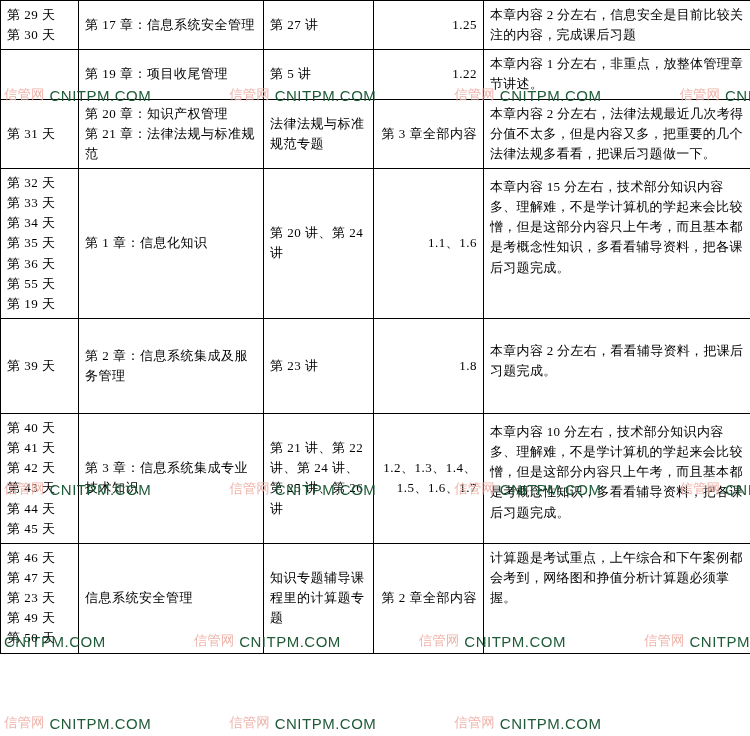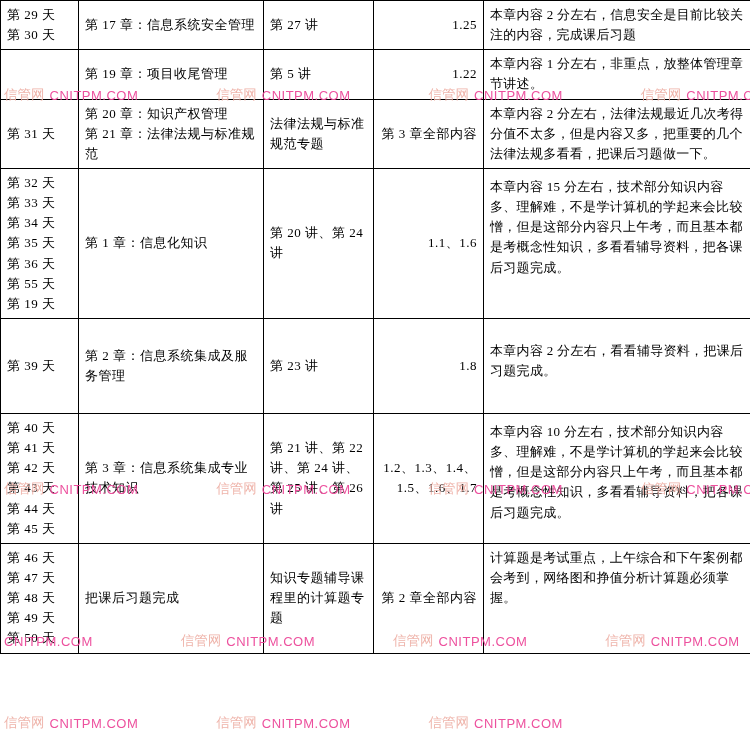--- a/index.html
+++ b/index.html
@@ -84,23 +84,23 @@
     font-size: 13px;
     color: #f0b9b0;
     opacity: 0.95;
   }
   .wm .wm-cn {
     color: #eeb0a6;
     font-family: "Liberation Serif", serif;
     font-size: 13.5px;
   }
   .wm .wm-en {
-    color: #ec4899;
-    letter-spacing: 0.5px;
-    font-size: 13px;
+    color: #14532d;
+    letter-spacing: 0.5px;
+    font-size: 15px;
   }
   .wm-band-1 { top: 84px; }
   .wm-band-2 { top: 478px; }
   .wm-band-3 { top: 630px; }
   .wm-band-4 { top: 712px; }
 </style>
 </head>
 <body>
 
 <div id="sheet">
@@ -183,25 +183,25 @@
         <td class="chap">第 3 章：信息系统集成专业技术知识</td>
         <td class="lect">第 21 讲、第 22 讲、第 24 讲、第 25 讲、第 26 讲</td>
         <td class="sec">1.2、1.3、1.4、1.5、1.6、1.7</td>
         <td class="note" style="vertical-align:top; padding-top:8px">本章内容 10 分左右，技术部分知识内容多、理解难，不是学计算机的学起来会比较憎，但是这部分内容只上午考，而且基本都是考概念性知识，多看看辅导资料，把各课后习题完成。</td>
       </tr>
 
       <tr>
         <td class="day">
           <span class="d">第 46 天</span>
           <span class="d">第 47 天</span>
-          <span class="d">第 48 天</span>
+          <span class="d">第 23 天</span>
           <span class="d">第 49 天</span>
           <span class="d">第 50 天</span>
         </td>
-        <td class="chap">把课后习题完成</td>
+        <td class="chap">信息系统安全管理</td>
         <td class="lect">知识专题辅导课程里的计算题专题</td>
         <td class="sec">第 2 章全部内容</td>
         <td class="note" style="vertical-align:top; ">计算题是考试重点，上午综合和下午案例都会考到，网络图和挣值分析计算题必须掌握。</td>
       </tr>
     </tbody>
   </table>
 
   <div class="watermark-band wm-band-1">
     <span class="wm" style="margin-left:4px">
       <span class="wm-cn">信管网</span>

